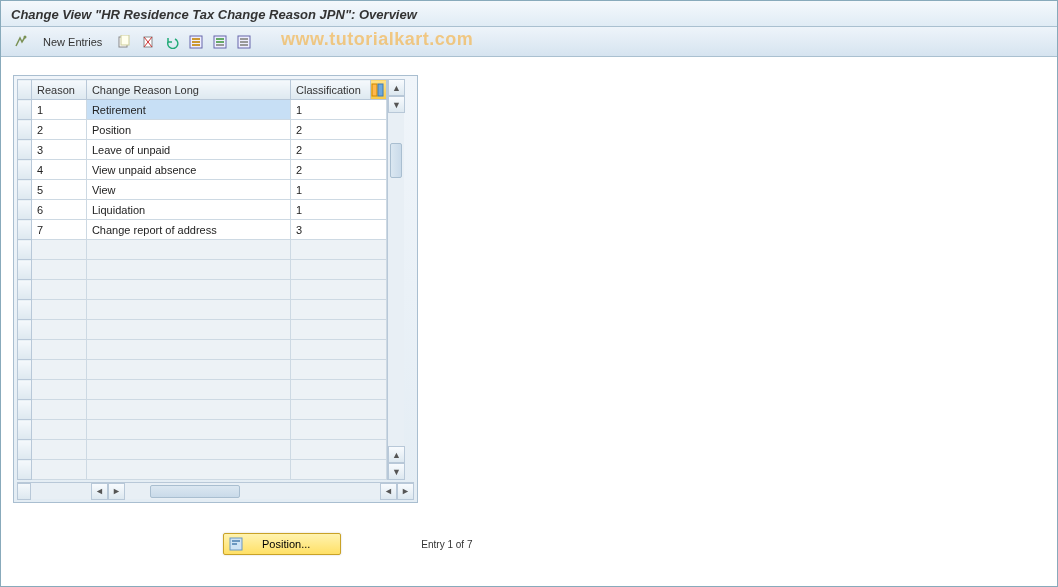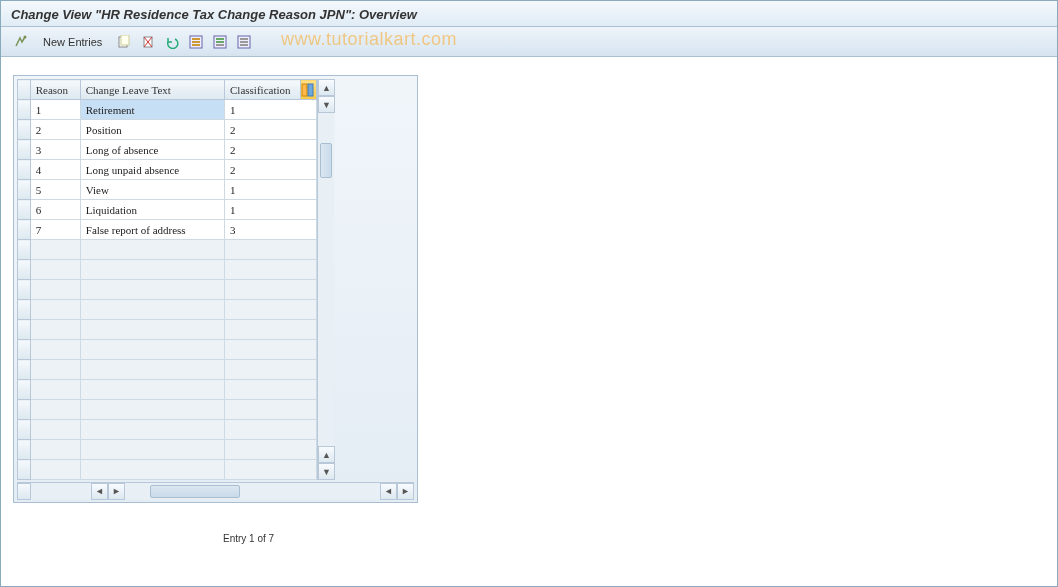--- a/index.html
+++ b/index.html
@@ -49,21 +49,21 @@
       border-radius: 2px;
       text-align: center;
     }
     .watermark {
       position: absolute;
       left: 280px;
       top: 2px;
       font-size: 18px;
       color: #f9a825;
       opacity: 0.55;
-      font-weight: normal;
+      font-weight: bold;
       letter-spacing: 0.5px;
       pointer-events: none;
       font-family: Arial, sans-serif;
     }
     .content-area {
       padding: 18px 12px;
       background: #fff;
     }
     .table-container {
       border: 1px solid #a9bed0;
@@ -71,22 +71,21 @@
       background: linear-gradient(to bottom, #f0f5fa, #e4edf4);
       padding: 3px;
       position:relative;
     }
     .table-wrap{
       display:flex;
     }
     table {
       border-collapse: collapse;
       background: #fff;
-      width: 300px;
-      font-family: Liberation Serif, serif;
+      width: 370px;
     }
     th {
       background: linear-gradient(to bottom, #f5f9fc, #dde8f0);
       border: 1px solid #b8c8d8;
       text-align: left;
       font-weight: normal;
       padding: 3px 5px;
       color: #333;
       height: 20px;
       font-size:11px;
@@ -243,21 +242,21 @@
 </div>
 
 <div class="content-area">
   <div class="table-container">
     <div class="table-wrap">
     <table>
       <thead>
         <tr>
           <th class="rowhead"></th>
           <th class="col-reason">Reason</th>
-          <th class="col-text">Change Leave Text</th>
+          <th class="col-text">Change Reason Long</th>
           <th class="col-class">Classification</th>
           <th class="settings-col">
             <svg width="14" height="14">
                   <rect x="1" y="1" width="5" height="12" fill="#ffb84d" stroke="#cc8800"></rect>
                   <rect x="7" y="1" width="5" height="12" fill="#6fa8dc" stroke="#3d7bb3"></rect>
                 </svg>
           </th>
         </tr>
       </thead>
       <tbody id="tbody">
@@ -269,45 +268,45 @@
             </tr>
             <tr>
               <td class="rowhead"></td>
               <td>2</td>
               <td class="">Position</td>
               <td colspan="2">2</td>
             </tr>
             <tr>
               <td class="rowhead"></td>
               <td>3</td>
-              <td class="">Long of absence</td>
+              <td class="">Leave of unpaid</td>
               <td colspan="2">2</td>
             </tr>
             <tr>
               <td class="rowhead"></td>
               <td>4</td>
-              <td class="">Long unpaid absence</td>
+              <td class="">View unpaid absence</td>
               <td colspan="2">2</td>
             </tr>
             <tr>
               <td class="rowhead"></td>
               <td>5</td>
               <td class="">View</td>
               <td colspan="2">1</td>
             </tr>
             <tr>
               <td class="rowhead"></td>
               <td>6</td>
               <td class="">Liquidation</td>
               <td colspan="2">1</td>
             </tr>
             <tr>
               <td class="rowhead"></td>
               <td>7</td>
-              <td class="">False report of address</td>
+              <td class="">Change report of address</td>
               <td colspan="2">3</td>
             </tr>
             <tr>
               <td class="rowhead"></td>
               <td class="empty"></td>
               <td class="empty"></td>
               <td class="empty" colspan="2"></td>
             </tr>
             <tr>
               <td class="rowhead"></td>
@@ -394,15 +393,25 @@
       <div class="arrow">►</div>
       <div class="track">
           <div class="thumb"></div>
         </div>
       <div class="arrow">◄</div>
       <div class="arrow">►</div>
     </div>
   </div>
 
   <div class="footer-row">
+    <div class="position-btn">
+      <span class="picon">
+        <svg width="14" height="14">
+            <rect x="1" y="1" width="12" height="12" fill="#cfe3f5" stroke="#6b97c1"></rect>
+            <rect x="3" y="3" width="8" height="2" fill="#6b97c1"></rect>
+            <rect x="3" y="6" width="5" height="2" fill="#6b97c1"></rect>
+          </svg>
+      </span>
+      <span>Position...</span>
+    </div>
     <div class="entry-text">Entry 1 of 7</div>
   </div>
 </div>
 
 </body></html>

